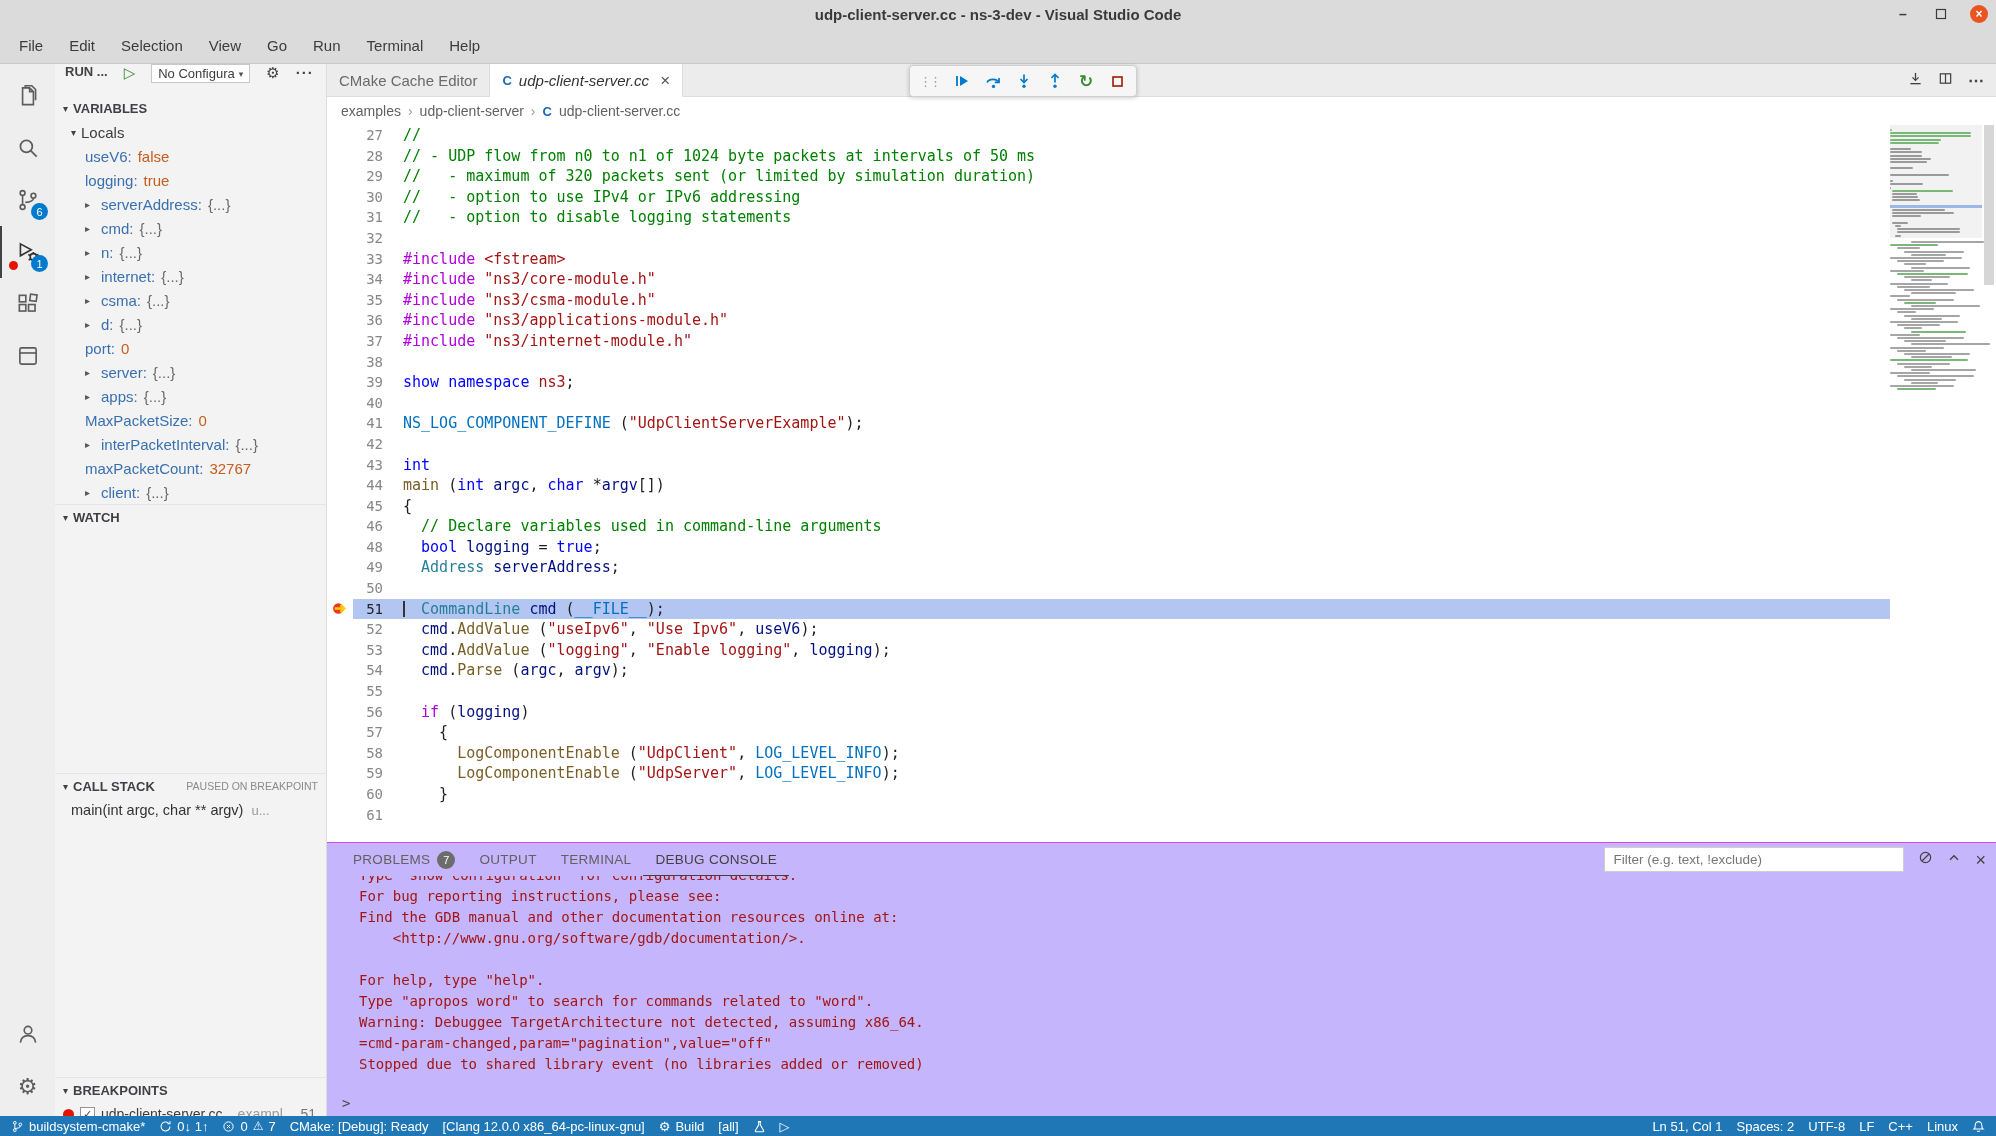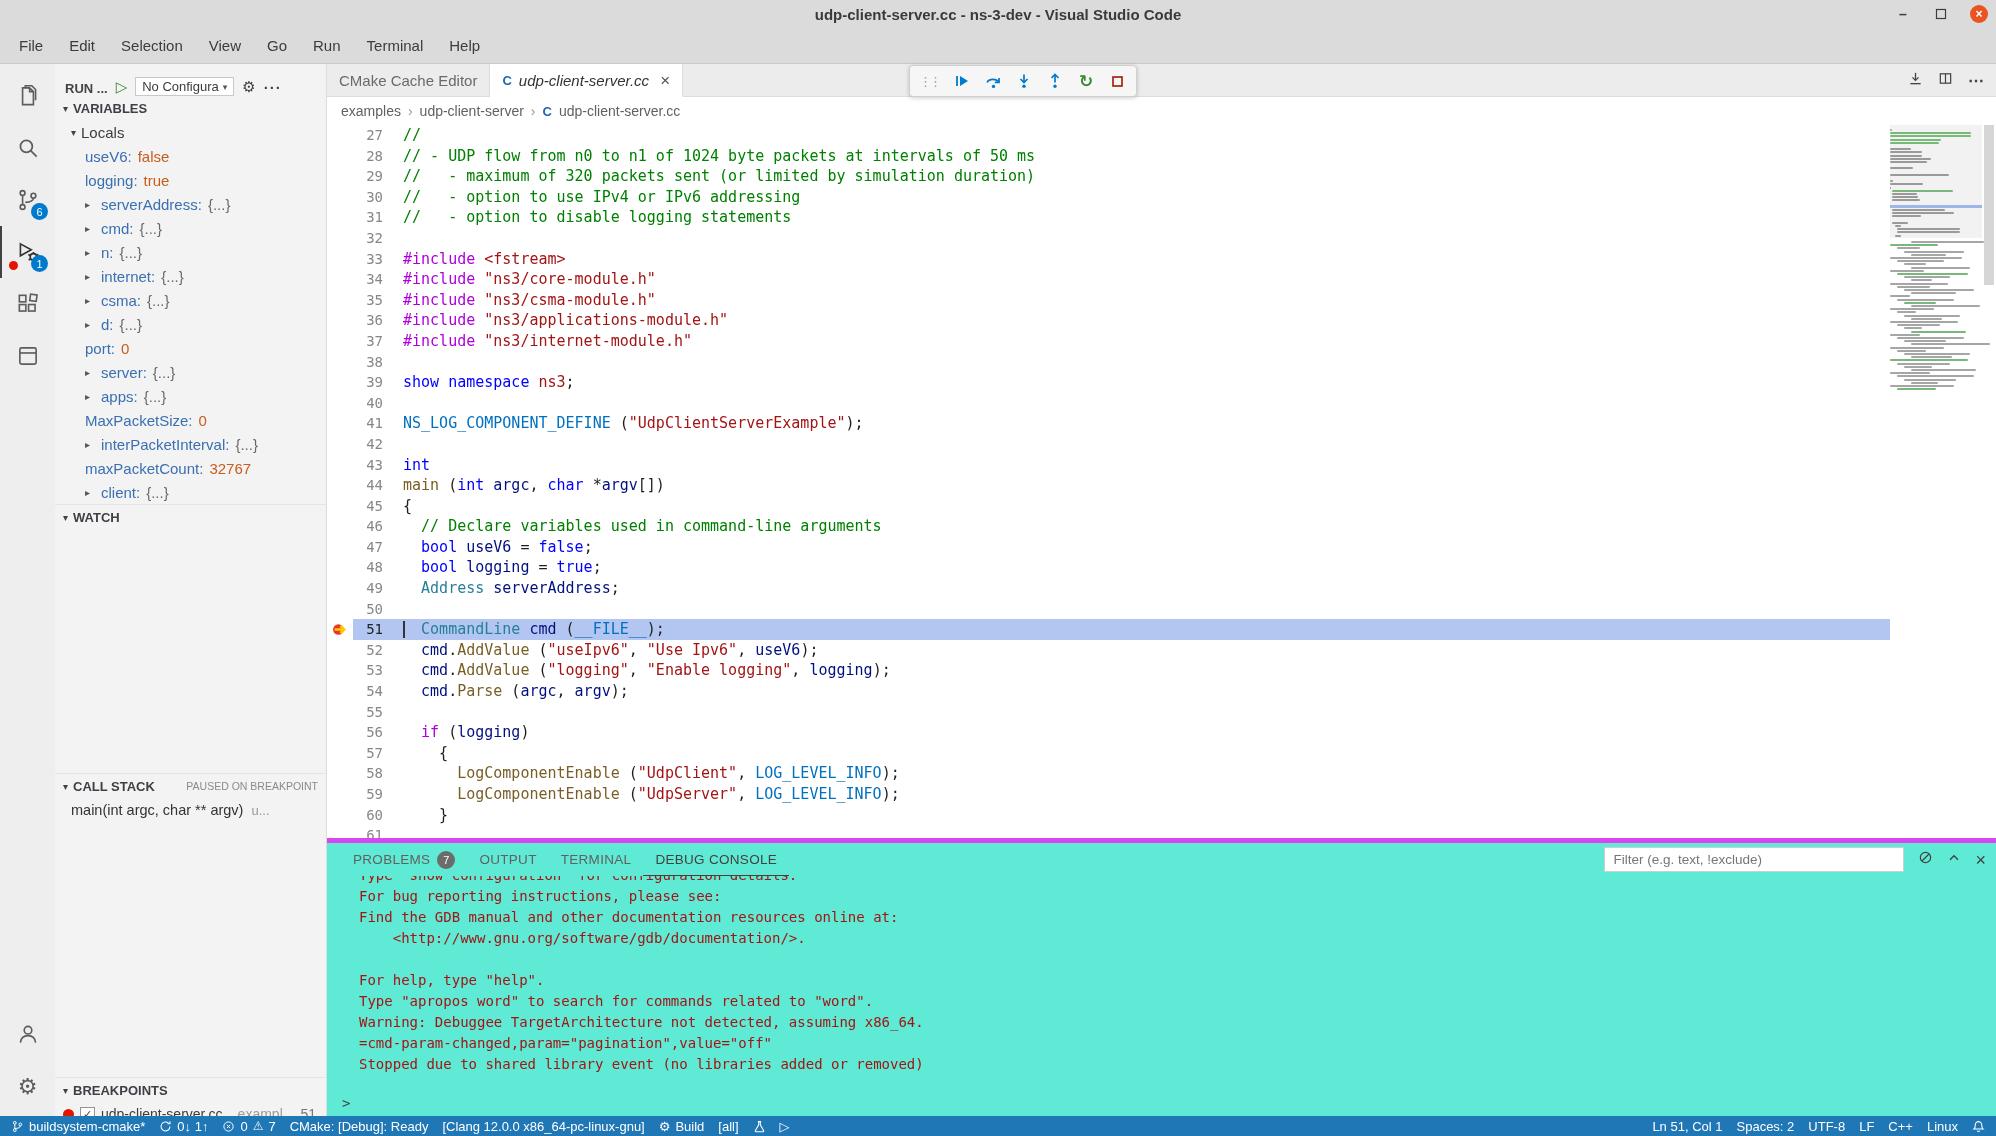--- a/index.html
+++ b/index.html
@@ -24,21 +24,21 @@
   .activitybar{width:55px;background:#eee;display:flex;flex-direction:column;align-items:center;padding-top:6px;flex:none;}
   .act-item{width:55px;height:52px;display:flex;align-items:center;justify-content:center;position:relative;color:#5c5c5c;}
   .act-item.active{color:#333;box-shadow:inset 2px 0 0 #424242;}
   .act-badge{position:absolute;right:7px;bottom:6px;min-width:17px;height:17px;border-radius:9px;background:#007acc;color:#fff;font-size:11px;display:flex;align-items:center;justify-content:center;padding:0 3px;box-sizing:border-box;}
   .act-reddot{position:absolute;left:9px;bottom:8px;width:9px;height:9px;border-radius:50%;background:#e51400;}
   .act-bottom{margin-top:auto;display:flex;flex-direction:column;align-items:center;padding-bottom:4px;}
   .act-gear{font-size:22px;color:#5c5c5c;}
 
   
   .sidebar{width:272px;background:#f3f3f3;border-right:1px solid #ddd;display:flex;flex-direction:column;font-size:15px;color:#3c3c3c;box-sizing:border-box;overflow:hidden;flex:none;}
-  .run-header{height:32px;display:flex;align-items:flex-end;gap:8px;padding:0 10px;flex:none;}
+  .run-header{height:32px;display:flex;align-items:flex-start;gap:16px;padding:0 10px;flex:none;}
   .run-title{font-weight:700;font-size:13px;color:#424242;white-space:nowrap;}
   .run-play{color:#388a34;font-size:15px;}
   .run-config{display:flex;align-items:center;gap:4px;border:1px solid #c8c8c8;background:#fff;font-size:13px;padding:1px 6px;color:#3c3c3c;max-width:120px;}
   .run-config .lbl{overflow:hidden;white-space:nowrap;}
   .caret{font-size:9px;color:#555;}
   .run-gear,.run-more{color:#424242;font-size:15px;}
   .run-more{letter-spacing:1px;font-weight:700;}
 
   .section-header{height:24px;display:flex;align-items:center;padding:0 8px;font-weight:700;font-size:13px;color:#3f3f46;border-top:1px solid #e5e5e5;flex:none;}
   .section-header .twisty{font-size:10px;margin-right:5px;color:#424242;}
@@ -94,21 +94,21 @@
   .tok-typ{color:#267f99}.tok-fn{color:#795e26}.tok-var{color:#001080}.tok-mac{color:#0070c1}
   .tok-nsp{color:#a31515}.tok-pln{color:#1e1e1e}
   .minimap{position:absolute;top:0;right:14px;width:92px;height:100%;background:#fff;}
   .mm-bar{position:absolute;height:2px;border-radius:1px;}
   .mm-cur{position:absolute;left:0;right:0;height:3px;background:#9fb7e8;}
   .mm-slider{position:absolute;left:0;right:0;top:0;height:113px;background:rgba(0,0,0,0.05);}
   .scrollbar{position:absolute;right:0;top:0;width:14px;height:100%;}
   .scroll-thumb{position:absolute;top:0;left:2px;width:10px;height:160px;background:rgba(120,120,120,0.3);}
 
   
-  .panel{height:273px;border-top:5px solid #d946ef;display:flex;flex-direction:column;background:#5eead4;flex:none;}
+  .panel{height:273px;border-top:1px solid #d946ef;display:flex;flex-direction:column;background:#c4b5fd;flex:none;}
   .panel-header{height:33px;display:flex;align-items:center;padding:0 10px 0 14px;flex:none;}
   .panel-tab{padding:0 12px;font-size:13.5px;color:#616161;height:100%;display:flex;align-items:center;gap:7px;letter-spacing:.3px;box-sizing:border-box;}
   .panel-tab.active{color:#424242;border-bottom:1px solid #424242;}
   .panel-badge{min-width:18px;height:18px;border-radius:9px;background:#6c6c6c;color:#fff;font-size:11px;display:flex;align-items:center;justify-content:center;padding:0 3px;box-sizing:border-box;}
   .panel-right{margin-left:auto;display:flex;align-items:center;gap:14px;color:#424242;}
   .panel-filter{width:300px;height:25px;border:1px solid #cecece;background:#fff;font-size:13.5px;padding:0 8px;color:#333;box-sizing:border-box;font-family:"Liberation Sans",sans-serif;}
   .panel-filter::placeholder{color:#767676;}
   .panel-x{font-size:18px;line-height:1;}
   .console{flex:1;position:relative;overflow:hidden;padding-left:32px;font-family:"DejaVu Sans Mono",monospace;font-size:14px;line-height:21px;color:#a31515;}
   .console-inner{margin-top:-11px;}
@@ -441,21 +441,20 @@
             <div class="code-line"><span class="glyph-margin"></span><span class="line-body"><span class="line-num">37</span><span class="line-text"><span class="tok-ctl">#include </span><span class="tok-str">"ns3/internet-module.h"</span></span></span></div>
             <div class="code-line"><span class="glyph-margin"></span><span class="line-body"><span class="line-num">38</span><span class="line-text"></span></span></div>
             <div class="code-line"><span class="glyph-margin"></span><span class="line-body"><span class="line-num">39</span><span class="line-text"><span class="tok-kw">show</span><span class="tok-pln"> </span><span class="tok-kw">namespace</span><span class="tok-pln"> </span><span class="tok-nsp">ns3</span><span class="tok-pln">;</span></span></span></div>
             <div class="code-line"><span class="glyph-margin"></span><span class="line-body"><span class="line-num">40</span><span class="line-text"></span></span></div>
             <div class="code-line"><span class="glyph-margin"></span><span class="line-body"><span class="line-num">41</span><span class="line-text"><span class="tok-mac">NS_LOG_COMPONENT_DEFINE</span><span class="tok-pln"> (</span><span class="tok-str">"UdpClientServerExample"</span><span class="tok-pln">);</span></span></span></div>
             <div class="code-line"><span class="glyph-margin"></span><span class="line-body"><span class="line-num">42</span><span class="line-text"></span></span></div>
             <div class="code-line"><span class="glyph-margin"></span><span class="line-body"><span class="line-num">43</span><span class="line-text"><span class="tok-kw">int</span></span></span></div>
             <div class="code-line"><span class="glyph-margin"></span><span class="line-body"><span class="line-num">44</span><span class="line-text"><span class="tok-fn">main</span><span class="tok-pln"> (</span><span class="tok-kw">int</span><span class="tok-pln"> </span><span class="tok-var">argc</span><span class="tok-pln">, </span><span class="tok-kw">char</span><span class="tok-pln"> *</span><span class="tok-var">argv</span><span class="tok-pln">[])</span></span></span></div>
             <div class="code-line"><span class="glyph-margin"></span><span class="line-body"><span class="line-num">45</span><span class="line-text"><span class="tok-pln">{</span></span></span></div>
             <div class="code-line"><span class="glyph-margin"></span><span class="line-body"><span class="line-num">46</span><span class="line-text"><span class="tok-com">  // Declare variables used in command-line arguments</span></span></span></div>
-            <div class="code-line"><span class="glyph-margin"></span><span class="line-body"><span class="line-num">47</span><span class="line-text"><span class="tok-pln">  </span><span class="tok-kw">bool</span><span class="tok-pln"> </span><span class="tok-var">useV6</span><span class="tok-pln"> = </span><span class="tok-kw">false</span><span class="tok-pln">;</span></span></span></div>
             <div class="code-line"><span class="glyph-margin"></span><span class="line-body"><span class="line-num">48</span><span class="line-text"><span class="tok-pln">  </span><span class="tok-kw">bool</span><span class="tok-pln"> </span><span class="tok-var">logging</span><span class="tok-pln"> = </span><span class="tok-kw">true</span><span class="tok-pln">;</span></span></span></div>
             <div class="code-line"><span class="glyph-margin"></span><span class="line-body"><span class="line-num">49</span><span class="line-text"><span class="tok-pln">  </span><span class="tok-typ">Address</span><span class="tok-pln"> </span><span class="tok-var">serverAddress</span><span class="tok-pln">;</span></span></span></div>
             <div class="code-line"><span class="glyph-margin"></span><span class="line-body"><span class="line-num">50</span><span class="line-text"></span></span></div>
             <div class="code-line current"><span class="glyph-margin"><svg width="19" height="19" viewBox="0 0 18 18">
                   <circle cx="7" cy="9" r="5" fill="#e51400" opacity="0.85"></circle>
                   <path d="M3.5 9h8" stroke="#ffcc00" stroke-width="2.4" fill="none"></path>
                   <path d="M9 5.5L12.5 9 9 12.5" stroke="#ffcc00" stroke-width="2.4" fill="none"></path>
                 </svg></span><span class="line-body"><span class="line-num">51</span><span class="line-text"><span class="tok-pln">  </span><span class="tok-typ">CommandLine</span><span class="tok-pln"> </span><span class="tok-var">cmd</span><span class="tok-pln"> (</span><span class="tok-mac">__FILE__</span><span class="tok-pln">);</span></span></span></div>
             <div class="code-line"><span class="glyph-margin"></span><span class="line-body"><span class="line-num">52</span><span class="line-text"><span class="tok-pln">  </span><span class="tok-var">cmd</span><span class="tok-pln">.</span><span class="tok-fn">AddValue</span><span class="tok-pln"> (</span><span class="tok-str">"useIpv6"</span><span class="tok-pln">, </span><span class="tok-str">"Use Ipv6"</span><span class="tok-pln">, </span><span class="tok-var">useV6</span><span class="tok-pln">);</span></span></span></div>
             <div class="code-line"><span class="glyph-margin"></span><span class="line-body"><span class="line-num">53</span><span class="line-text"><span class="tok-pln">  </span><span class="tok-var">cmd</span><span class="tok-pln">.</span><span class="tok-fn">AddValue</span><span class="tok-pln"> (</span><span class="tok-str">"logging"</span><span class="tok-pln">, </span><span class="tok-str">"Enable logging"</span><span class="tok-pln">, </span><span class="tok-var">logging</span><span class="tok-pln">);</span></span></span></div>

